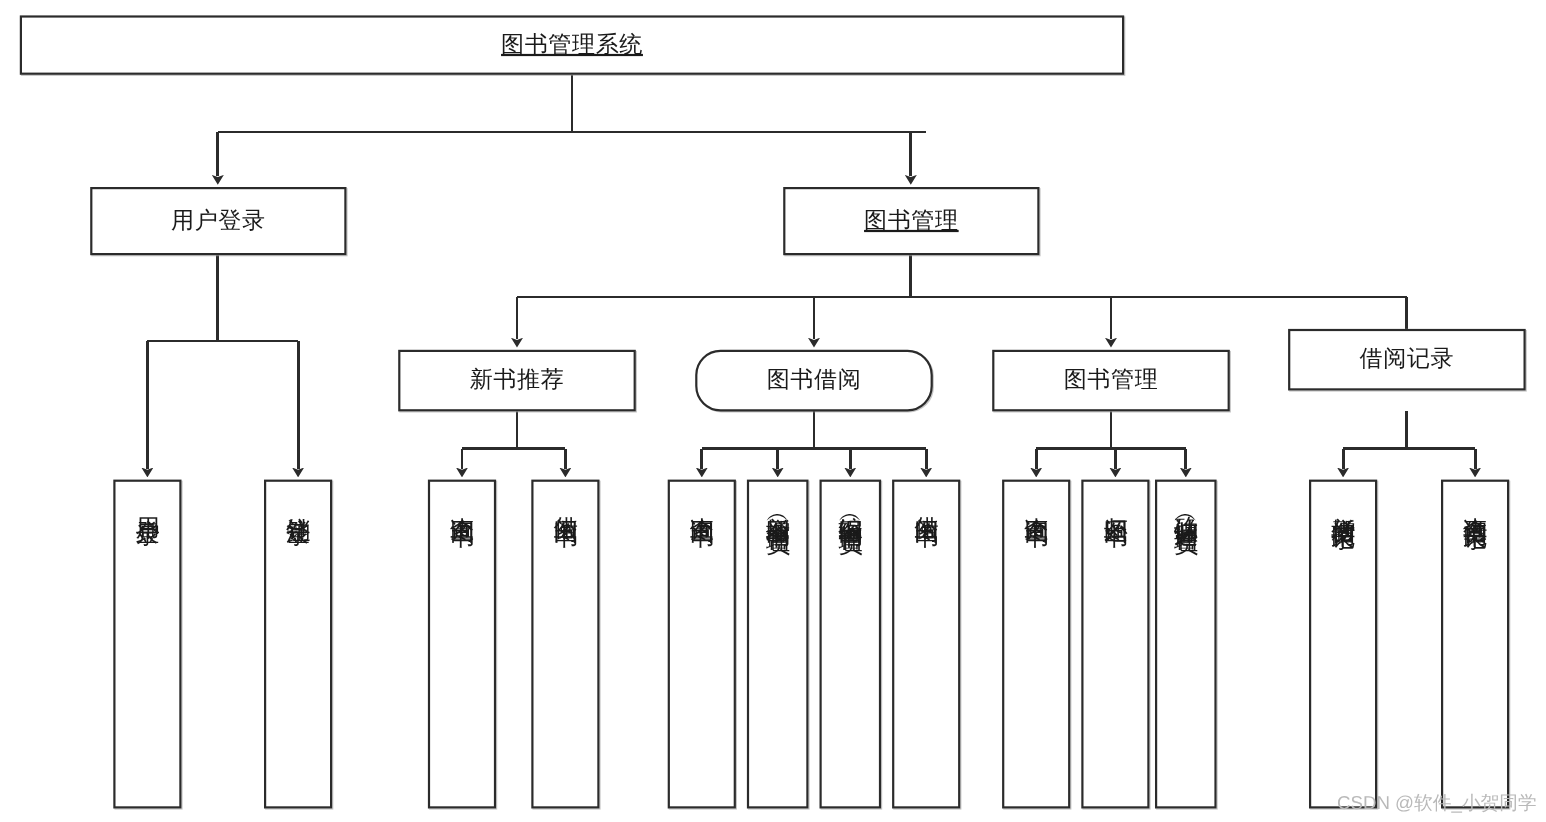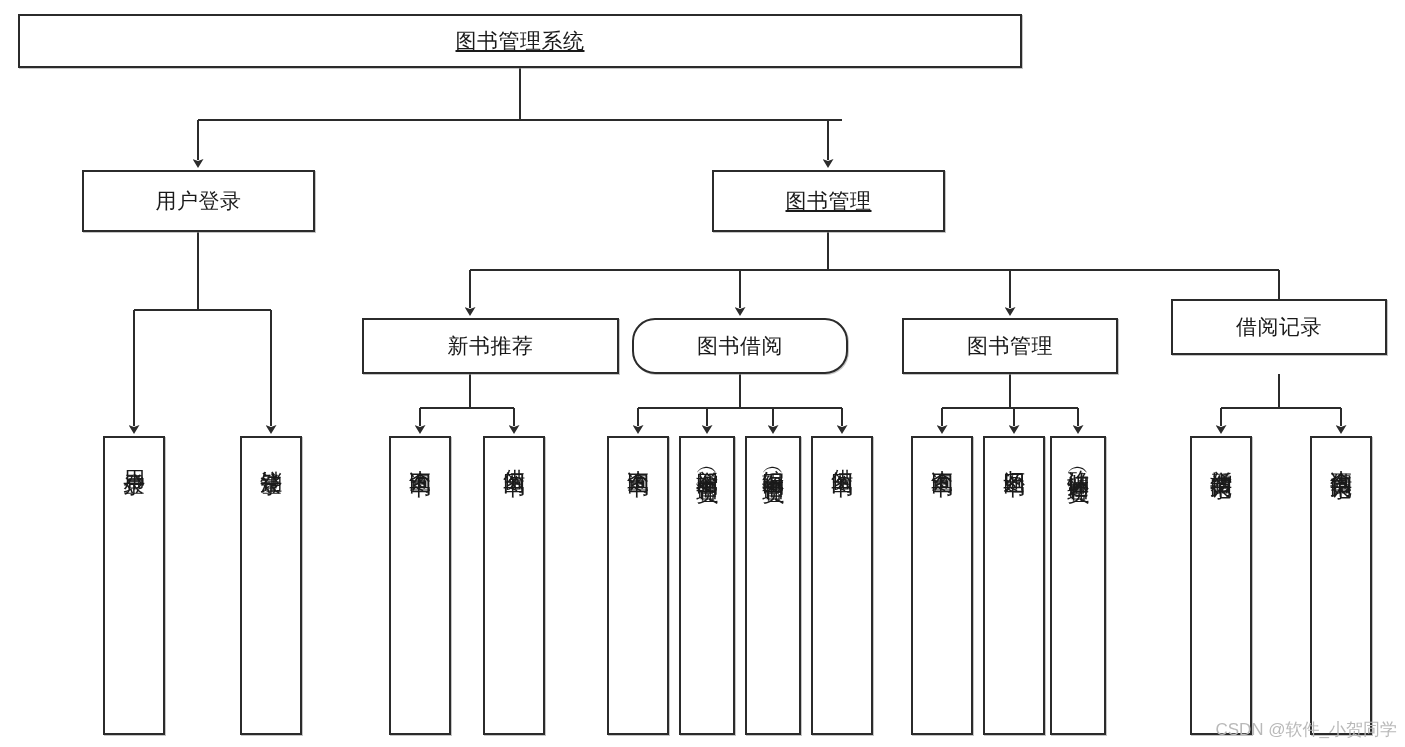--- a/index.html
+++ b/index.html
@@ -130,21 +130,21 @@
   <div id="nodes-layer">
       <div class="node horizontal root" style="left: 18px; top: 14px; width: 1004px; height: 54px; text-decoration: underline;">
         <span class="label">图书管理系统</span>
       </div>
       <div class="node horizontal" style="left: 82px; top: 170px; width: 233px; height: 62px;">
         <span class="label">用户登录</span>
       </div>
       <div class="node horizontal" style="left: 712px; top: 170px; width: 233px; height: 62px; text-decoration: underline;">
         <span class="label">图书管理</span>
       </div>
-      <div class="node horizontal" style="left: 362px; top: 318px; width: 257px; height: 56px;">
+      <div class="node horizontal" style="left: 362px; top: 318px; width: 216px; height: 56px;">
         <span class="label">新书推荐</span>
       </div>
       <div class="node horizontal" style="left: 632px; top: 318px; width: 216px; height: 56px; border-radius: 23px;">
         <span class="label">图书借阅</span>
       </div>
       <div class="node horizontal" style="left: 902px; top: 318px; width: 216px; height: 56px;">
         <span class="label">图书管理</span>
       </div>
       <div class="node horizontal" style="left: 1171px; top: 299px; width: 216px; height: 56px;">
         <span class="label">借阅记录</span>

